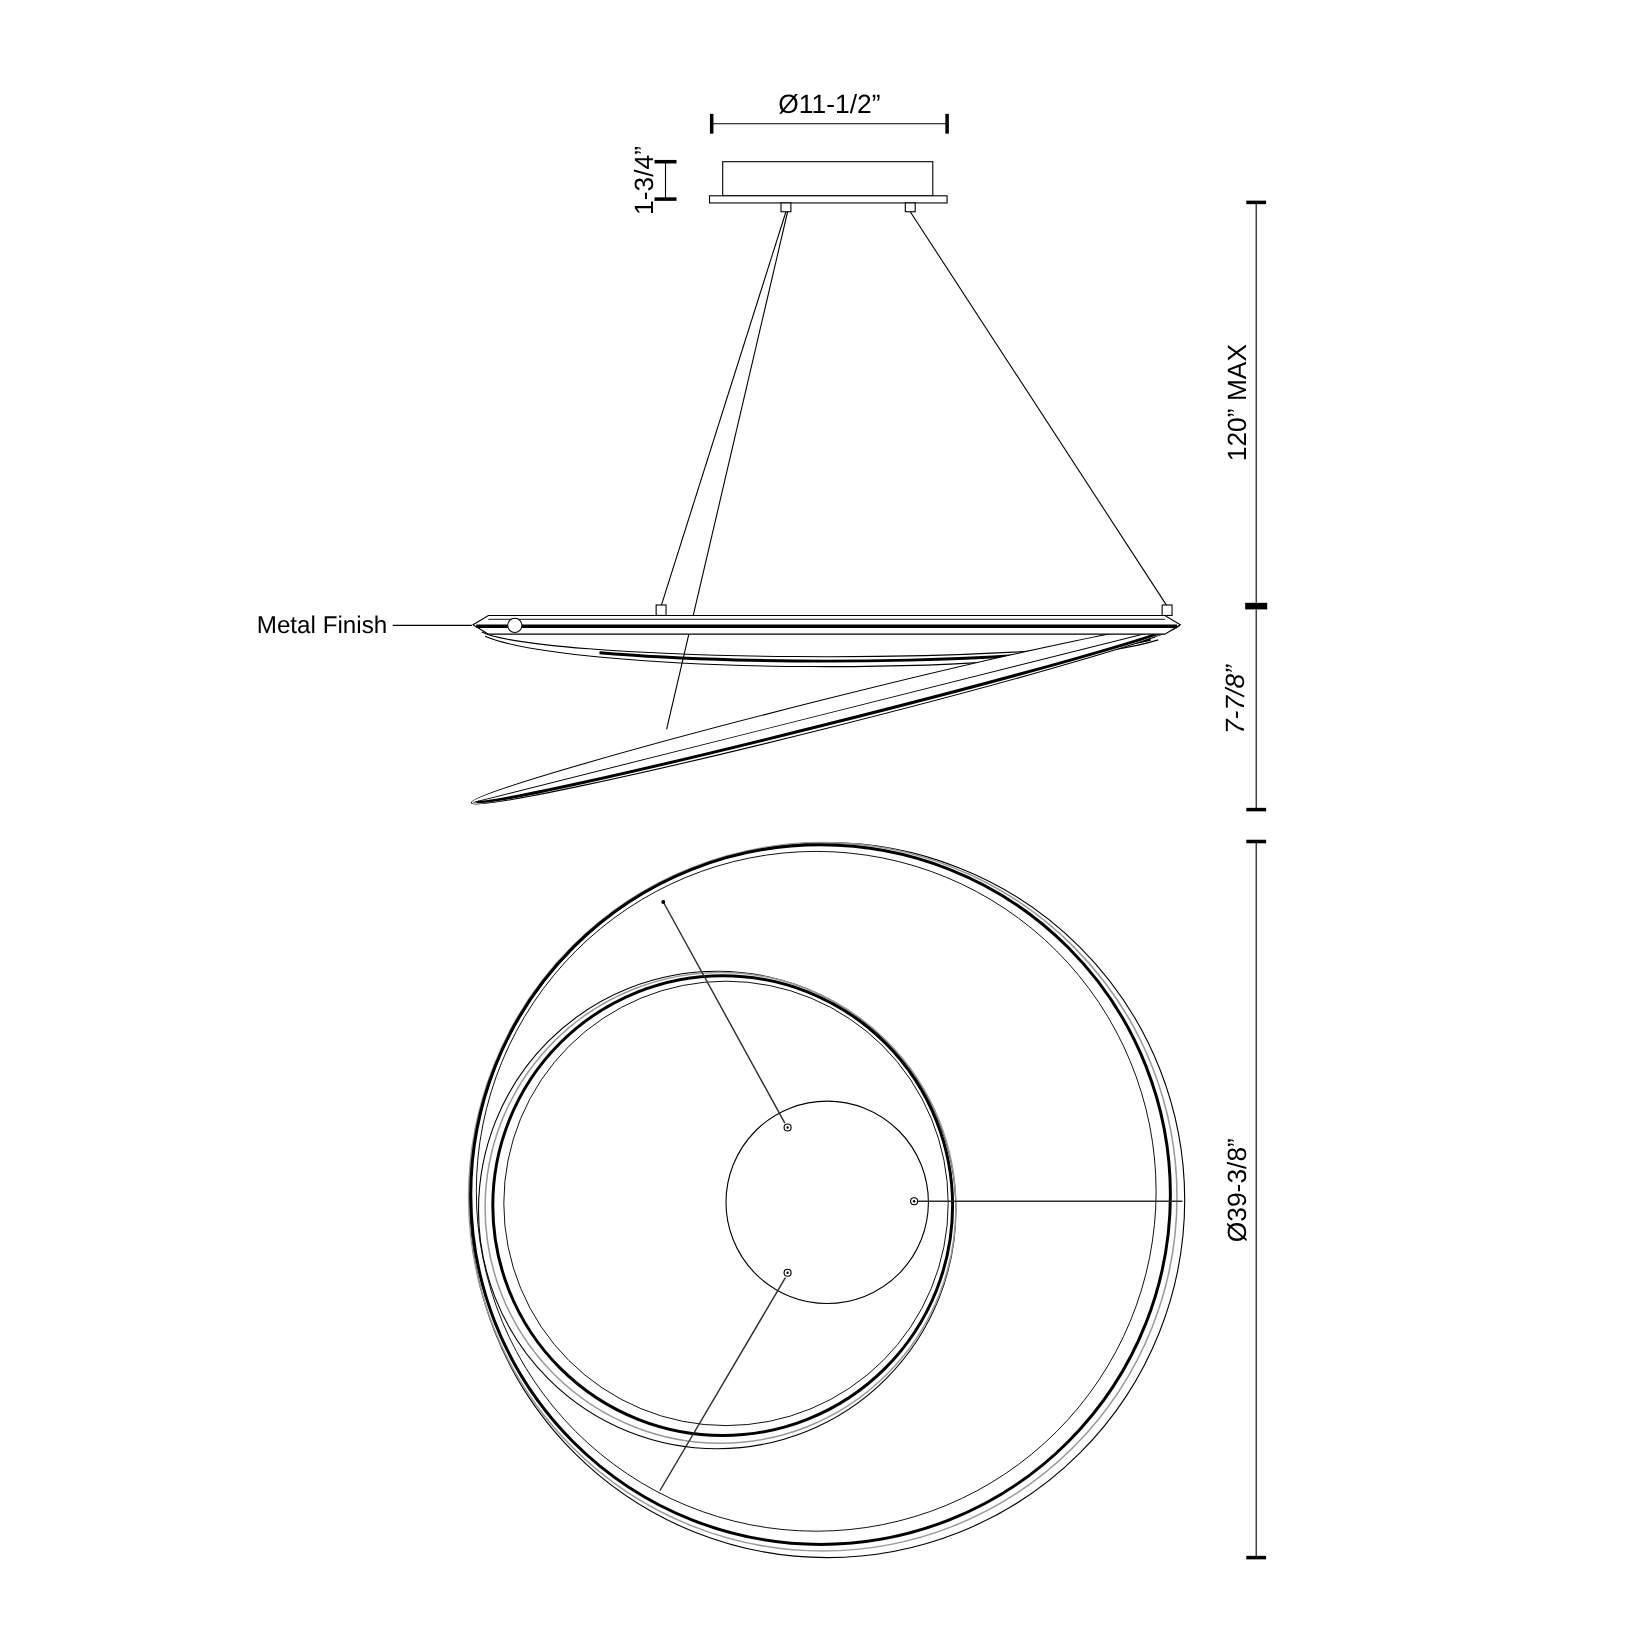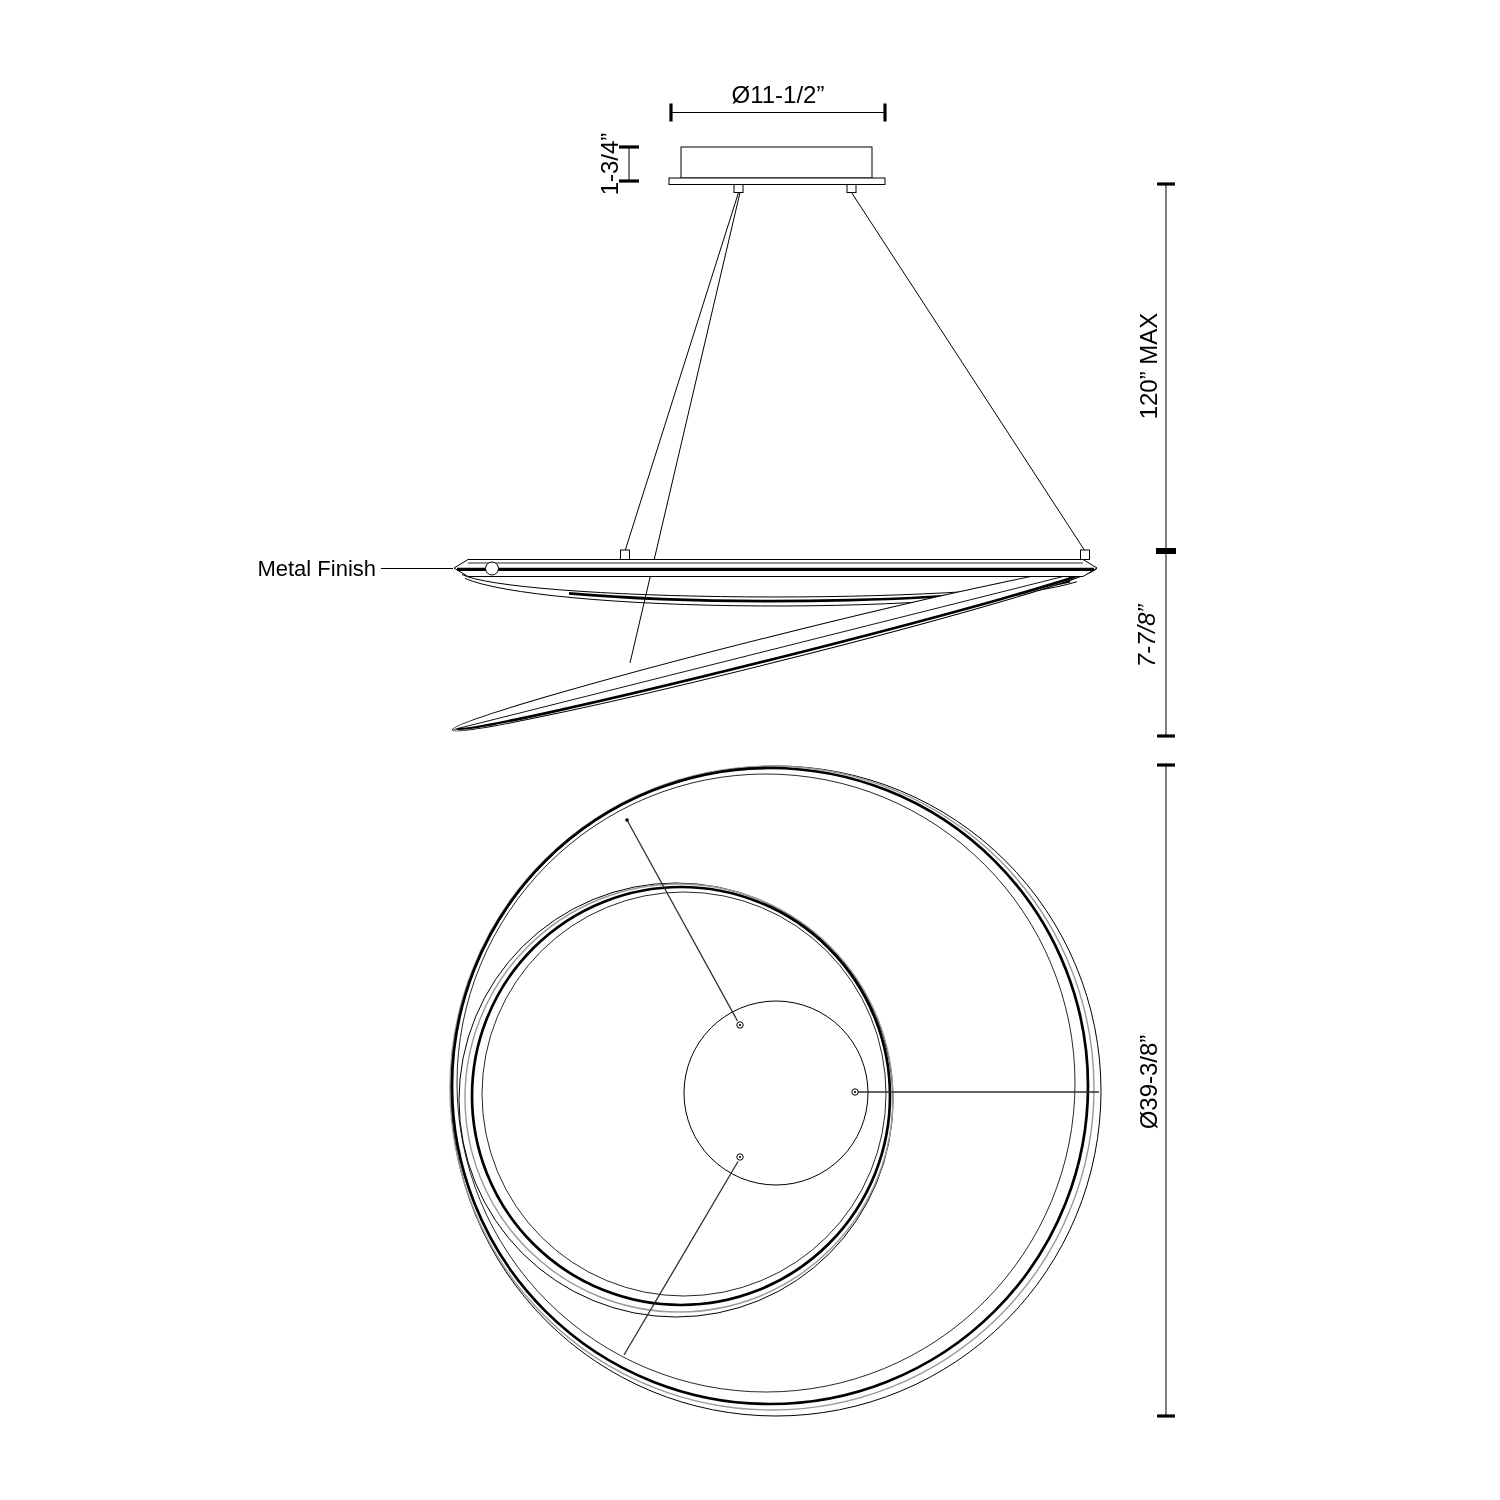--- a/index.html
+++ b/index.html
@@ -2,21 +2,20 @@
 <html><head>
 <meta charset="utf-8">
 <style>
   html,body{margin:0;padding:0;background:#fff;}
   .stage{
     position:relative;
     width:1196px;height:1500px;
     background:#ffffff;
     font-family:"Liberation Sans", sans-serif;
     overflow:hidden;
-    margin-left:24px;
   }
   svg{display:block;}
   .thin   {stroke:#000;stroke-width:1;fill:none;}
   .hair   {stroke:#000;stroke-width:.85;fill:none;}
   .thick  {stroke:#000;stroke-width:2.7;fill:none;}
   .ghost  {stroke:#9a9a9a;stroke-width:1.4;fill:none;}
   .whitefill{fill:#ffffff;stroke:#000;stroke-width:1;}
   .dimline{stroke:#000;stroke-width:1;fill:none;}
   .tick   {stroke:#000;stroke-width:3.2;fill:none;}
   .dimtext{font-family:"Liberation Sans",sans-serif;font-size:24px;fill:#000;}

